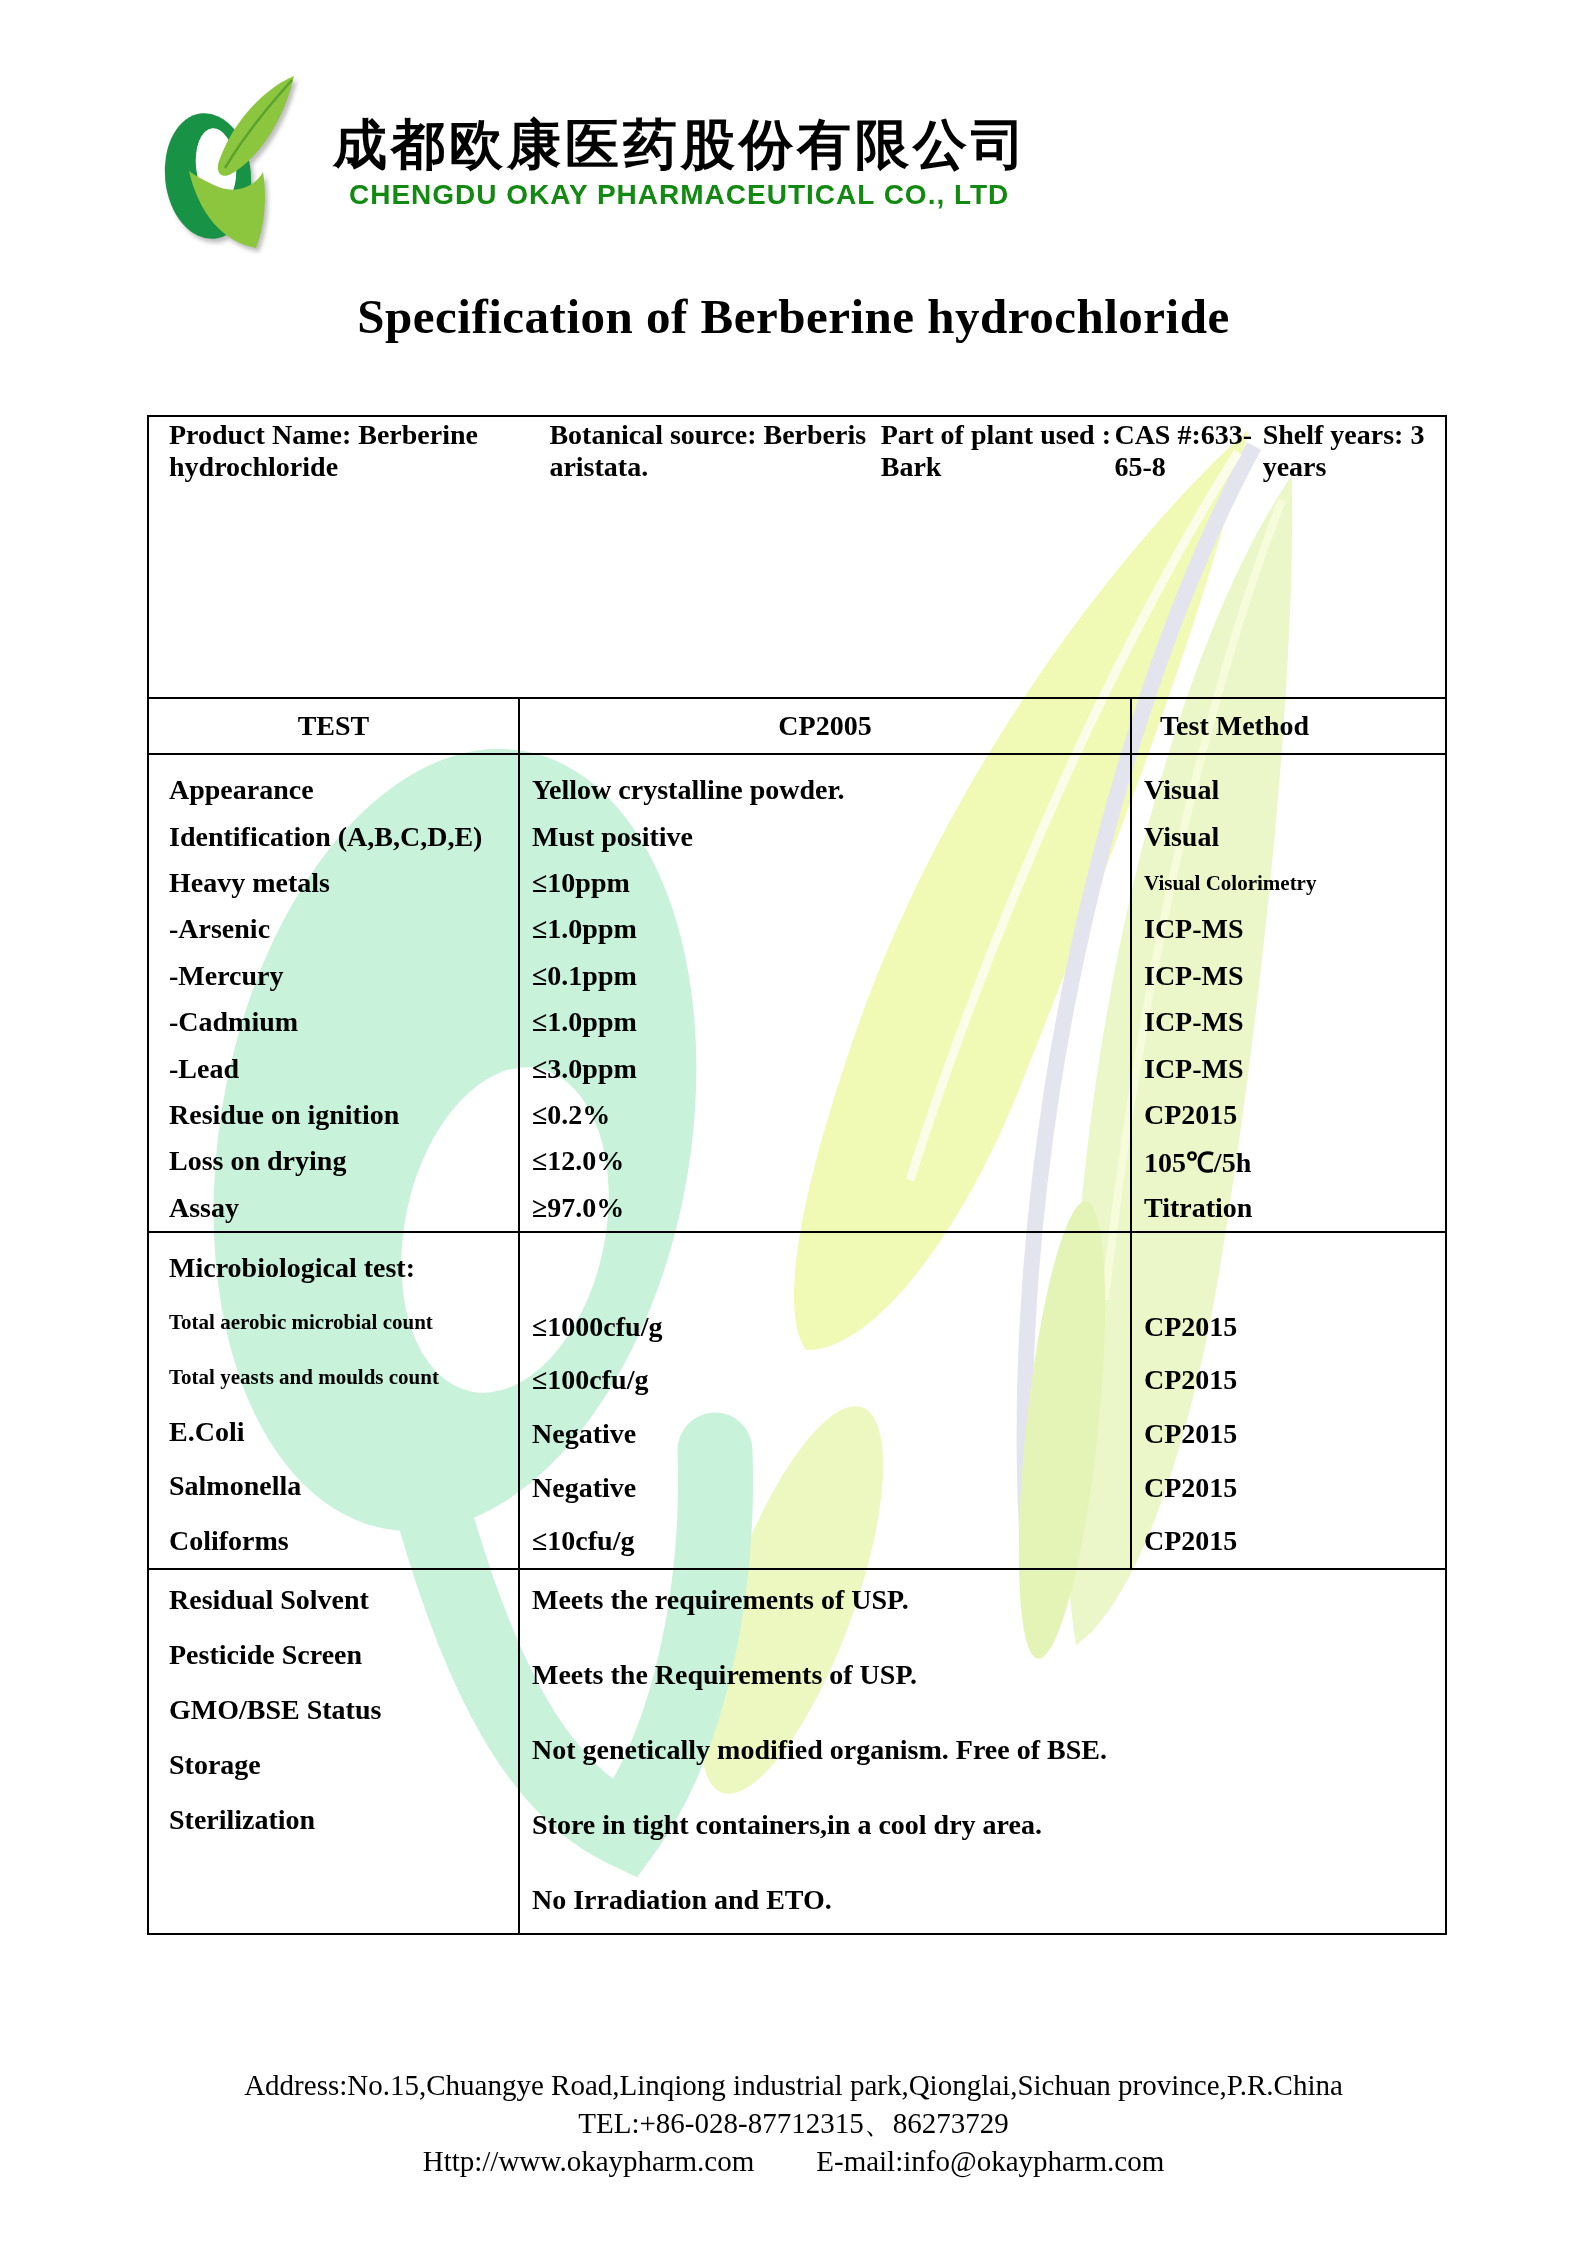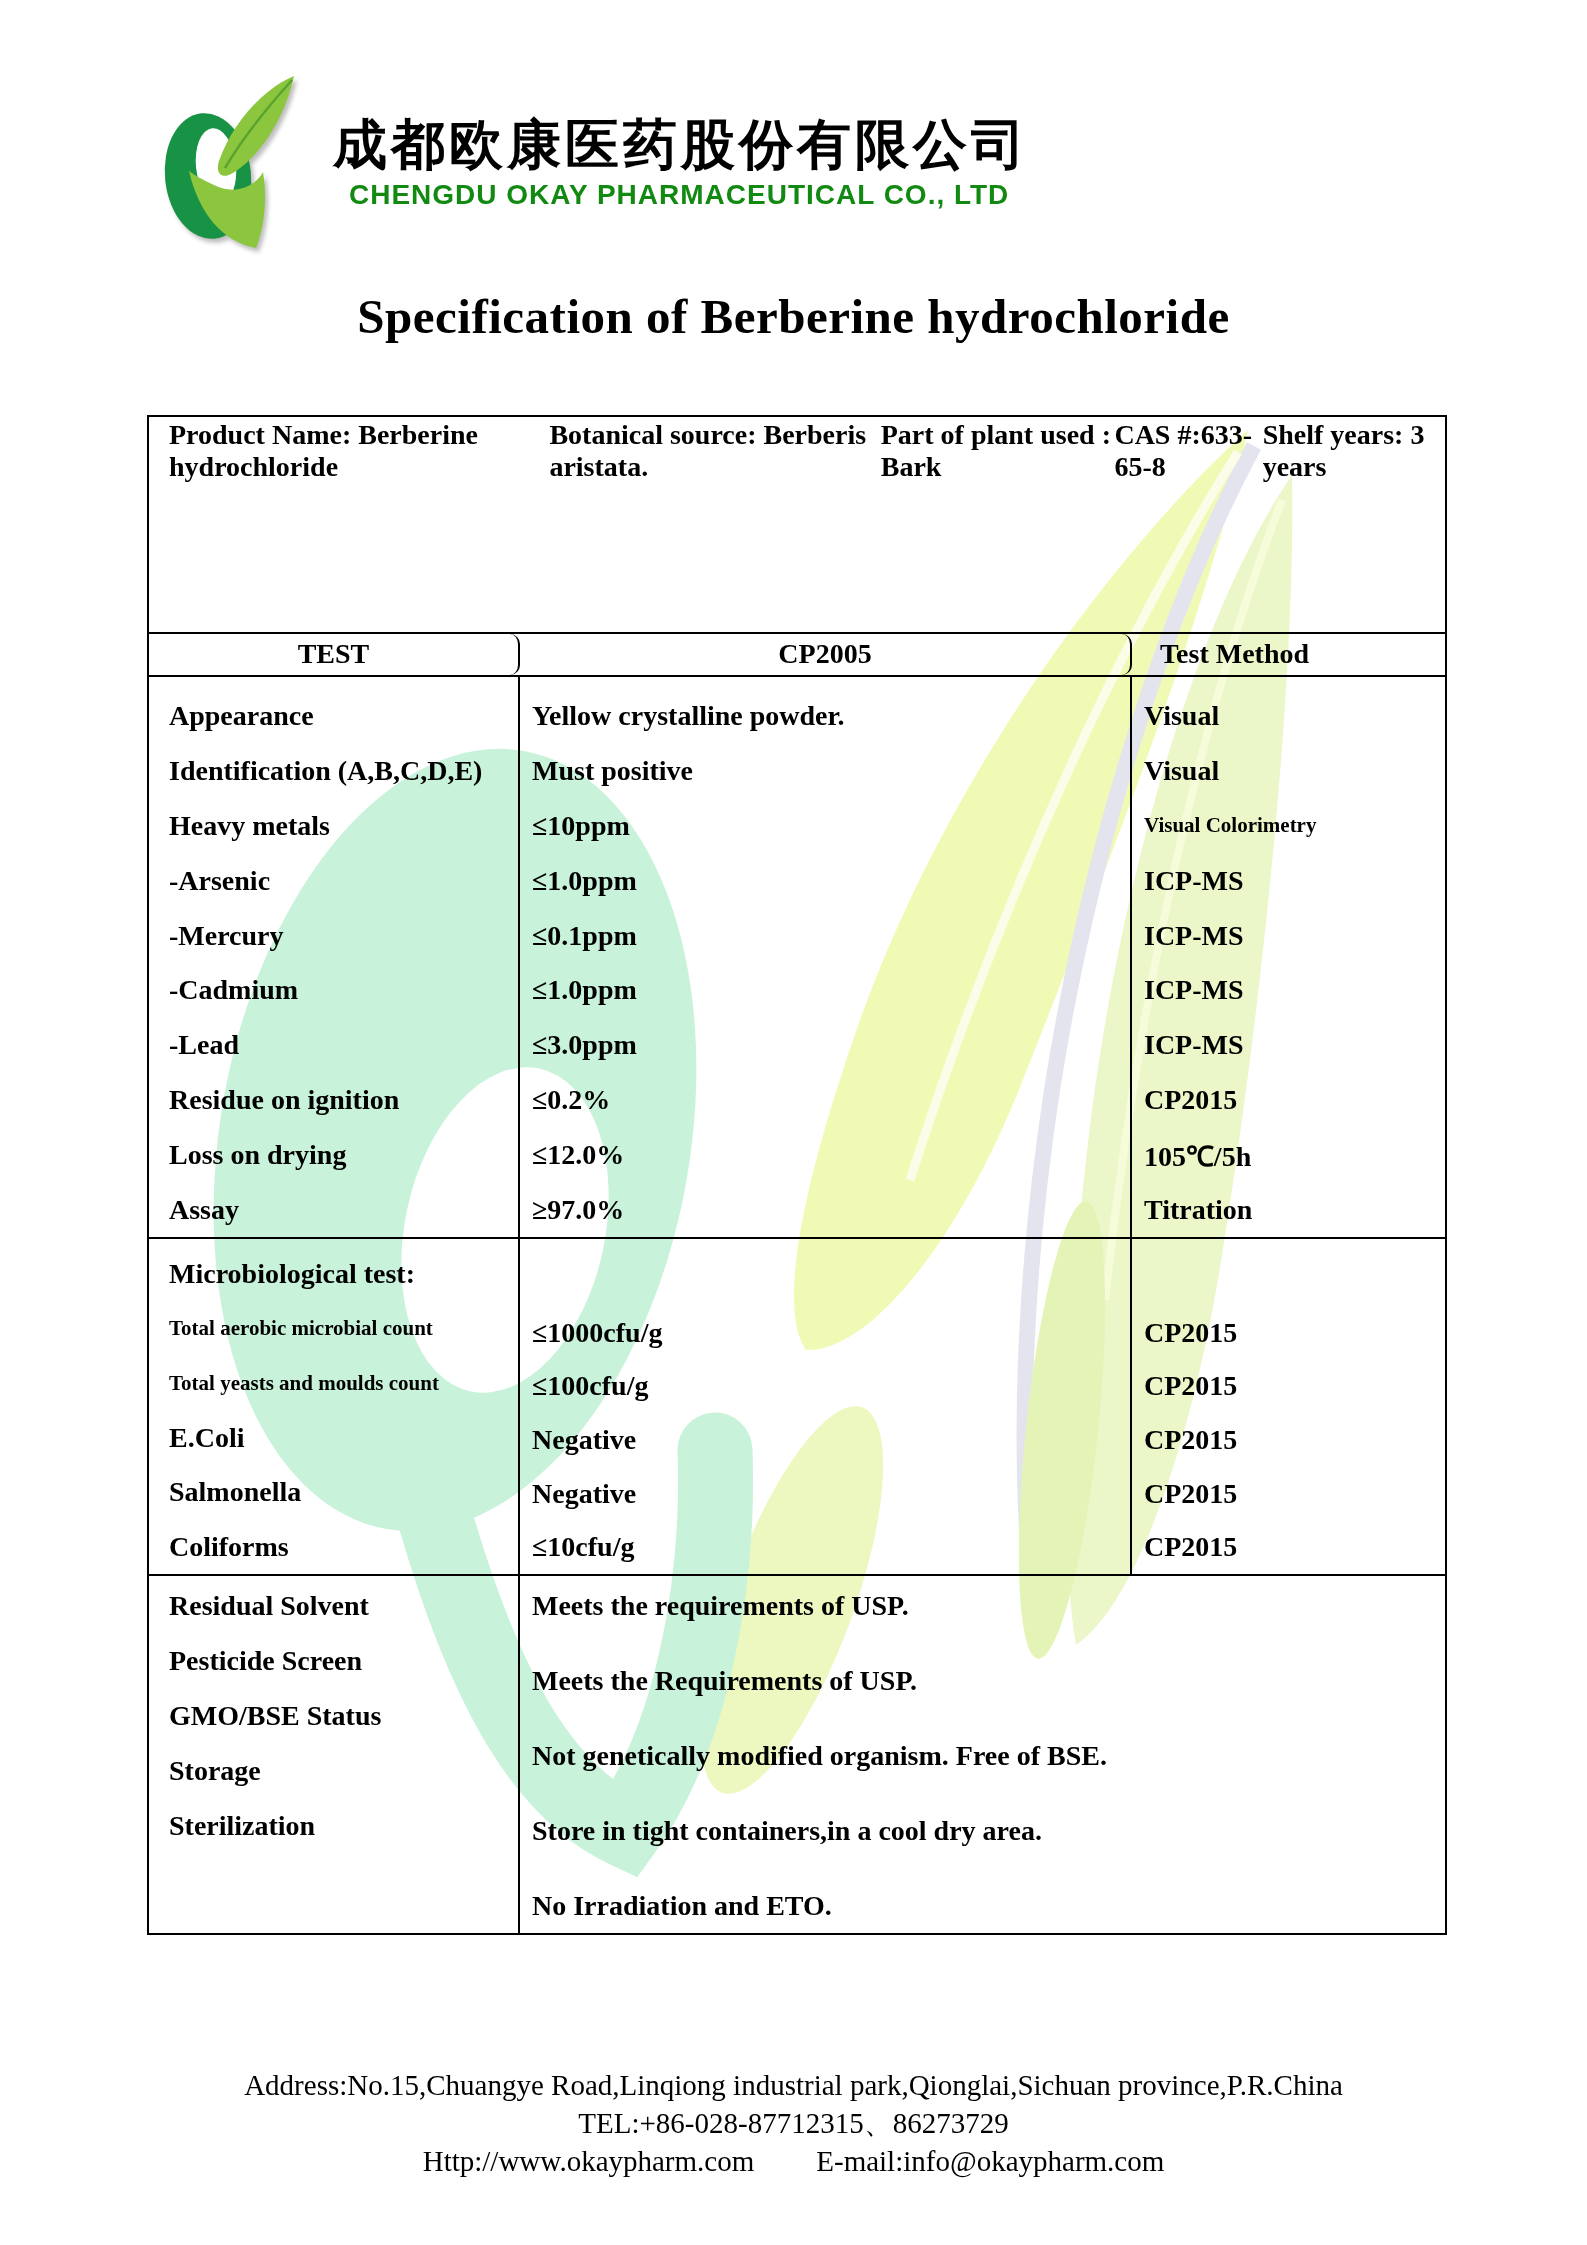--- a/index.html
+++ b/index.html
@@ -31,33 +31,33 @@
   
   .spec-table{
     position:absolute;left:147px;top:415px;width:1300px;height:1520px;
     border:2px solid #000;box-sizing:border-box;display:flex;flex-direction:column;
     font-weight:bold;font-size:27px;
   }
   .sec{box-sizing:border-box;border-bottom:2px solid #000;display:flex;flex-direction:row;}
   .sec:last-child{border-bottom:none;}
   .sec-info{height:282px;flex-direction:row;padding:6px 0 0 20px;}
   .sec-header{height:56px;}
-  .sec-main{height:562px;}
+  .sec-main{height:478px;}
   .sec-micro{height:337px;}
   .sec-general{flex:1;}
   .c1{width:371px;box-sizing:border-box;border-right:2px solid #000;}
   .c2{width:612px;box-sizing:border-box;border-right:2px solid #000;}
   .c3{flex:1;box-sizing:border-box;}
   .c2-merged{flex:1;box-sizing:border-box;gap:20px;}
   .col{display:flex;flex-direction:column;}
   .pad-c1{padding-left:20px;}
   .pad-c2,.pad-c3{padding-left:12px;}
   .tline{height:55px;display:flex;align-items:center;font-size:28px;}
   .tline.small{font-size:21px;}
-  .hcell{display:flex;align-items:center;justify-content:center;font-size:28px;border-radius:10px;}
+  .hcell{display:flex;align-items:center;justify-content:center;font-size:28px;}
   .hcell.left{justify-content:flex-start;padding-left:28px;}
   .pt-main{padding-top:12px;}
   .pt-micro-label{padding-top:8px;}
   .pt-micro-value{padding-top:67px;}
   .pt-general{padding-top:2px;}
   
   .footer{
     position:absolute;top:2066px;left:0;width:100%;text-align:center;
     font-size:29px;line-height:38px;font-weight:normal;
   }

